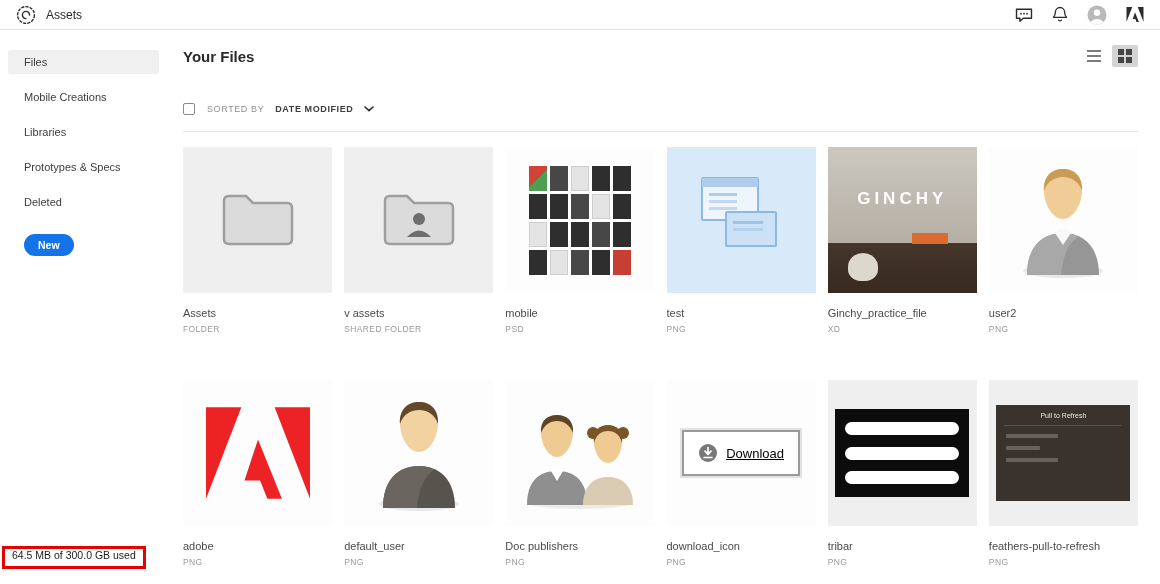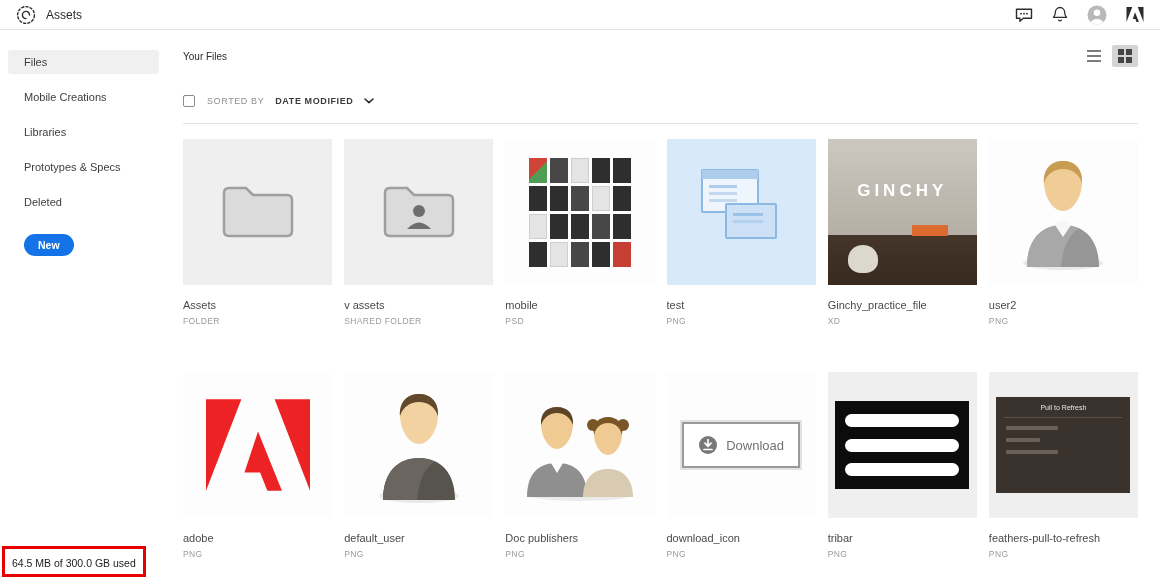--- a/index.html
+++ b/index.html
@@ -28,37 +28,37 @@
     font-size:11px; color:#3d3d3d; border-radius:3px; cursor:pointer; white-space:nowrap;
   }
   .side-item.active { background:#f0f0f0; }
   .new-btn {
     margin:9px 0 0 16px; border:none; background:#1473e6; color:#fff;
     font-size:10.5px; font-weight:bold; padding:5px 14px; border-radius:13px; cursor:pointer;
     font-family:inherit;
   }
   .storage-box {
     position:absolute; left:2px; top:546px; z-index:10;
-    background:#fff; border:3px solid #e60000; padding:8px 7px 5px 7px;
+    background:#fff; border:3px solid #e60000; padding:0 7px 5px 7px;
     font-size:10.5px; color:#1b1b1b; white-space:nowrap;
   }
 
   
   .main { position:absolute; left:167px; top:30px; right:0; bottom:0; padding:16px 22px 0 16px; overflow:hidden; }
   .main-header { display:flex; align-items:center; justify-content:space-between; height:20px; }
-  .page-title { font-size:10px; font-weight:normal; color:#2a2a2a; }
+  .page-title { font-size:15px; font-weight:bold; color:#2a2a2a; }
   .view-toggles { display:flex; gap:5px; }
   .vt { width:26px; height:22px; border:none; background:transparent; display:flex; align-items:center; justify-content:center; cursor:pointer; padding:0; }
   .vt.active { background:#d4d4d4; border-radius:2px; }
   .vt-lines { display:flex; flex-direction:column; gap:3px; }
   .vt-lines i { display:block; width:14px; height:2px; background:#7c7c7c; }
   .vt-squares { display:grid; grid-template-columns:6px 6px; gap:2px; }
   .vt-squares i { display:block; width:6px; height:6px; background:#444; }
 
-  .sort-row { margin-top:28px; display:flex; align-items:center; height:14px; }
+  .sort-row { margin-top:36px; display:flex; align-items:center; height:14px; }
   .checkbox { width:12px; height:12px; border:1.5px solid #8a8a8a; border-radius:2px; background:#fff; cursor:pointer; }
   .sort-label { margin-left:12px; font-size:9px; letter-spacing:0.6px; color:#8f8f8f; }
   .sort-value { margin-left:11px; display:flex; align-items:center; gap:11px; cursor:pointer; }
   .sort-value span { font-size:9px; letter-spacing:0.6px; color:#3c3c3c; font-weight:bold; }
 
   .rule { height:1px; background:#e4e4e4; margin-top:15px; }
 
   .files-grid { margin-top:15px; display:grid; grid-template-columns:repeat(6,1fr); column-gap:12px; row-gap:46px; }
   .card { cursor:pointer; }
   .thumb { height:146px; background:#efefef; display:flex; align-items:center; justify-content:center; position:relative; overflow:hidden; }
@@ -84,21 +84,21 @@
   .wf2::after { content:""; position:absolute; left:6px; top:8px; width:30px; height:3px; background:#9cc2e8; box-shadow:0 7px 0 #b3d0ee; }
 
   
   .thumb-ginchy { background:linear-gradient(180deg,#ccc8c0 0%,#b5afa5 65%,#b5afa5 66%,#45352a 66%,#382a1f 100%); }
   .g-text { position:absolute; top:42px; left:0; right:0; text-align:center; color:#fff; font-weight:bold; font-size:17px; letter-spacing:4px; }
   .g-tag { position:absolute; top:86px; left:84px; width:36px; height:11px; background:#dc6b2f; }
   .g-blob { position:absolute; bottom:12px; left:20px; width:30px; height:28px; background:#ddd8ce; border-radius:50% 50% 42% 42%; }
 
   
   .dl-box { width:118px; height:46px; border:2px solid #9a9a9a; box-shadow:0 0 0 2px #e2e2e2; background:#fff; display:flex; align-items:center; justify-content:center; gap:8px; }
-  .dl-text { color:#737373; font-size:13px; }
+  .dl-text { color:#000000; font-size:13px;text-decoration:underline; }
 
   
   .tribar { width:134px; height:88px; background:#0c0c0c; display:flex; flex-direction:column; justify-content:space-between; padding:13px 10px; }
   .tribar span { display:block; height:13px; background:#fff; border-radius:7px; }
 
   
   .feathers { width:134px; height:96px; background:#3a332d; padding-top:7px; }
   .f-title { color:#e9e5df; font-size:7px; text-align:center; line-height:8px; }
   .f-line { height:1px; background:#5a524a; margin:5px 8px 0 8px; }
   .f-row { height:4px; background:#6a6159; width:52px; margin:8px 0 0 10px; border-radius:1px; }

